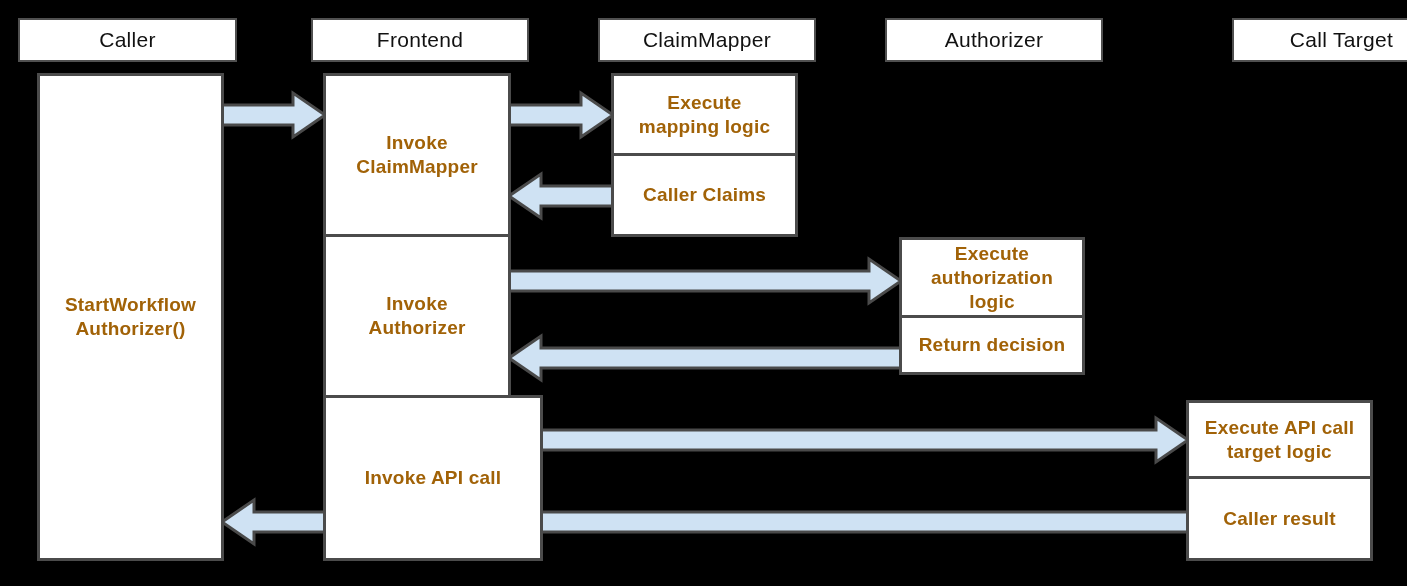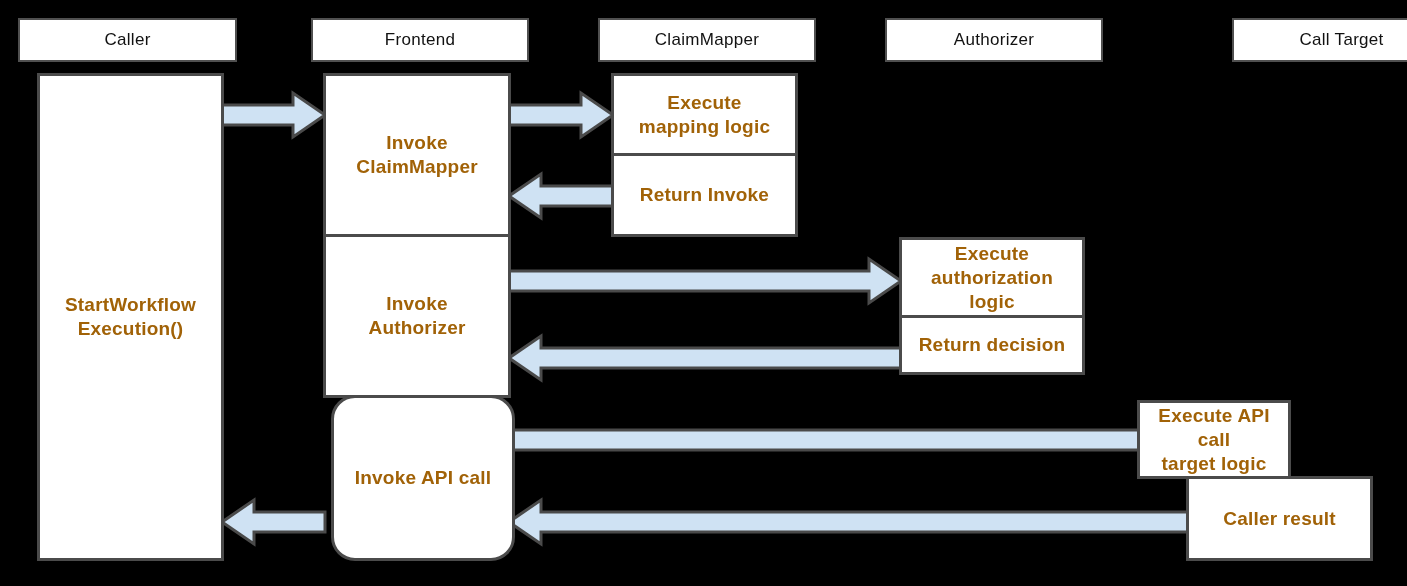--- a/index.html
+++ b/index.html
@@ -23,21 +23,21 @@
   }
   .hdr {
     position: absolute;
     z-index: 2;
     box-sizing: border-box;
     background: #fff;
     border: 2px solid #505050;
     display: flex;
     align-items: center;
     justify-content: center;
-    font-size: 17px;
+    font-size: 21px;
     font-weight: 400;
     color: #111;
     letter-spacing: 0.3px;
     height: 44px;
     top: 18px;
   }
   .nodebox {
     position: absolute;
     z-index: 2;
     box-sizing: border-box;
@@ -59,26 +59,26 @@
   
   #hdr-caller      { left: 18px;   width: 219px; }
   #hdr-frontend    { left: 311px;  width: 218px; }
   #hdr-claimmapper { left: 598px;  width: 218px; }
   #hdr-authorizer  { left: 885px;  width: 218px; }
   #hdr-calltarget  { left: 1232px; width: 219px; }
   
   #box-start-workflow        { left: 37px;   top: 73px;  width: 187px; height: 488px; }
   #box-invoke-claim-mapper   { left: 323px;  top: 73px;  width: 188px; height: 164px; }
   #box-invoke-authorizer     { left: 323px;  top: 234px; width: 188px; height: 164px; }
-  #box-invoke-api-call       { left: 331px;  top: 395px; width: 184px; height: 166px; border-radius: 24px; }
+  #box-invoke-api-call       { left: 323px;  top: 395px; width: 220px; height: 166px; }
   #box-execute-mapping-logic { left: 611px;  top: 73px;  width: 187px; height: 83px;  }
   #box-return-claims         { left: 611px;  top: 153px; width: 187px; height: 84px;  }
   #box-execute-auth-logic    { left: 899px;  top: 237px; width: 186px; height: 81px;  }
   #box-return-decision       { left: 899px;  top: 315px; width: 186px; height: 60px;  }
-  #box-execute-target-logic  { left: 1137px; top: 400px; width: 154px; height: 79px; text-align: center;  }
+  #box-execute-target-logic  { left: 1186px; top: 400px; width: 187px; height: 79px; text-align: center;  }
   #box-return-result         { left: 1186px; top: 476px; width: 187px; height: 85px;  }
 </style>
 </head>
 <body>
 
 <div class="stage">
 
   <svg class="arrows" viewBox="0 0 1407 586">
       <polygon points="222,105 293,105 293,93 325,115 293,137 293,125 222,125" fill="#cfe2f3" stroke="#4a4a4a" stroke-width="3" stroke-linejoin="miter"></polygon>
       <polygon points="509,105 581,105 581,93 613,115 581,137 581,125 509,125" fill="#cfe2f3" stroke="#4a4a4a" stroke-width="3" stroke-linejoin="miter"></polygon>
@@ -91,39 +91,39 @@
     </svg>
 
   <div class="hdr" id="hdr-caller">Caller</div>
   <div class="hdr" id="hdr-frontend">Frontend</div>
   <div class="hdr" id="hdr-claimmapper">ClaimMapper</div>
   <div class="hdr" id="hdr-authorizer">Authorizer</div>
   <div class="hdr" id="hdr-calltarget">Call Target</div>
 
   <div class="nodebox" id="box-start-workflow">
     <span class="label">StartWorkflow
-Execution()</span>
+Authorizer()</span>
   </div>
   <div class="nodebox" id="box-invoke-claim-mapper">
     <span class="label">Invoke
 ClaimMapper</span>
   </div>
   <div class="nodebox" id="box-invoke-authorizer">
     <span class="label">Invoke
 Authorizer</span>
   </div>
   <div class="nodebox" id="box-invoke-api-call">
     <span class="label">Invoke API call</span>
   </div>
   <div class="nodebox" id="box-execute-mapping-logic">
     <span class="label">Execute
 mapping logic</span>
   </div>
   <div class="nodebox" id="box-return-claims">
-    <span class="label">Return Invoke</span>
+    <span class="label">Caller Claims</span>
   </div>
   <div class="nodebox" id="box-execute-auth-logic">
     <span class="label">Execute
 authorization
 logic</span>
   </div>
   <div class="nodebox" id="box-return-decision">
     <span class="label">Return decision</span>
   </div>
   <div class="nodebox" id="box-execute-target-logic">

